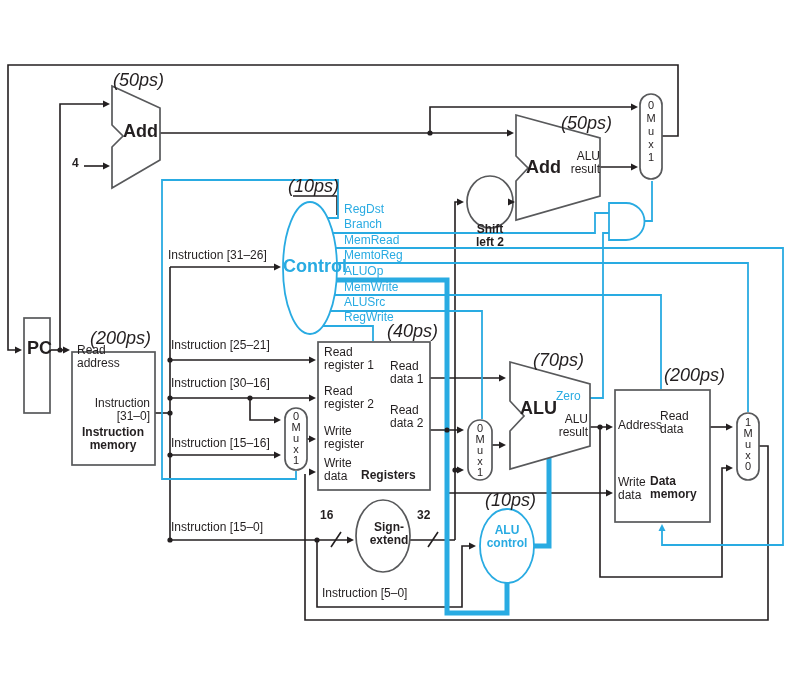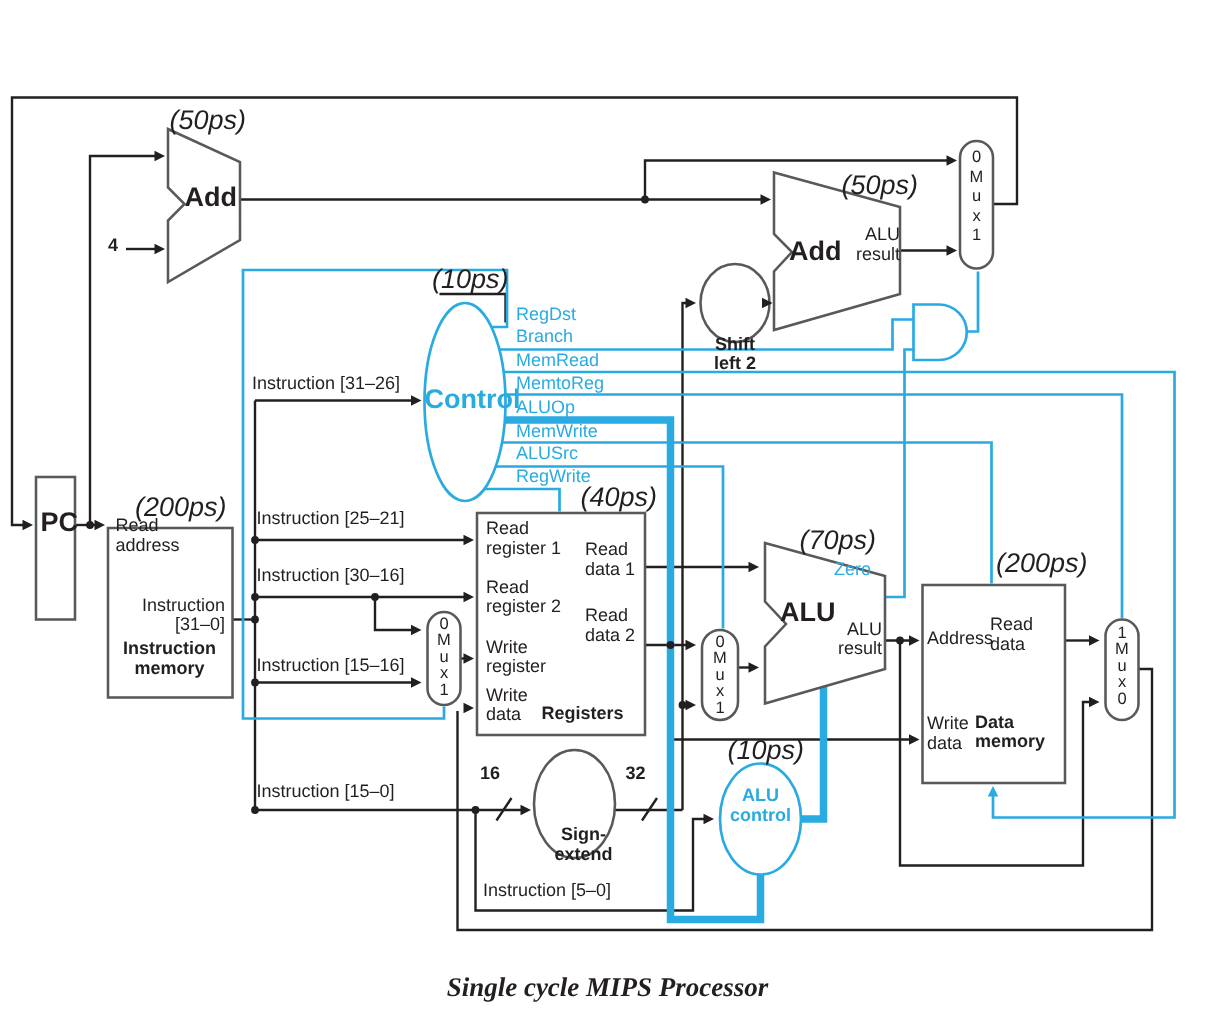--- a/index.html
+++ b/index.html
@@ -215,34 +215,34 @@
   <div class="lbl b ctr" style="left:466px;top:189px;width:48px;margin-top:34px;">Shift
 left 2</div>
 
   <div class="lbl muxl tall ctr" style="left:641px;top:99px;width:20px;">0
 M
 u
 x
 1</div>
 
   <div class="lbl it" style="left:533px;top:354px;">(70ps)</div>
-  <div class="lbl cy" style="left:556px;top:373px;">Zero</div>
+  <div class="lbl cy" style="left:556px;top:390px;">Zero</div>
   <div class="lbl b fs13" style="left:520px;top:402px;">ALU</div>
   <div class="lbl rgt" style="left:546px;top:413px;width:42px;">ALU
 result</div>
 
   <div class="lbl muxl ctr" style="left:469px;top:423px;width:22px;">0
 M
 u
 x
 1</div>
 
   <div class="lbl b" style="left:320px;top:509px;">16</div>
   <div class="lbl b" style="left:417px;top:509px;">32</div>
-  <div class="lbl b ctr" style="left:357px;top:550px;width:64px;">Sign-
+  <div class="lbl b ctr" style="left:357px;top:521px;width:64px;">Sign-
 extend</div>
 
   <div class="lbl it" style="left:485px;top:494px;">(10ps)</div>
   <div class="lbl cy b ctr" style="left:481px;top:524px;width:52px;">ALU
 control</div>
 
   <div class="lbl it" style="left:664px;top:369px;">(200ps)</div>
   <div class="lbl" style="left:618px;top:419px;">Address</div>
   <div class="lbl" style="left:660px;top:410px;">Read
 data</div>
@@ -250,14 +250,13 @@
 data</div>
   <div class="lbl b" style="left:650px;top:475px;">Data
 memory</div>
 
   <div class="lbl muxl ctr" style="left:738px;top:417px;width:20px;">1
 M
 u
 x
 0</div>
 
-  <div class="lbl serif caption" style="left:140px;top:652px;width:530px;">Single cycle MIPS Processor</div>
 </div>
 
 </body></html>

